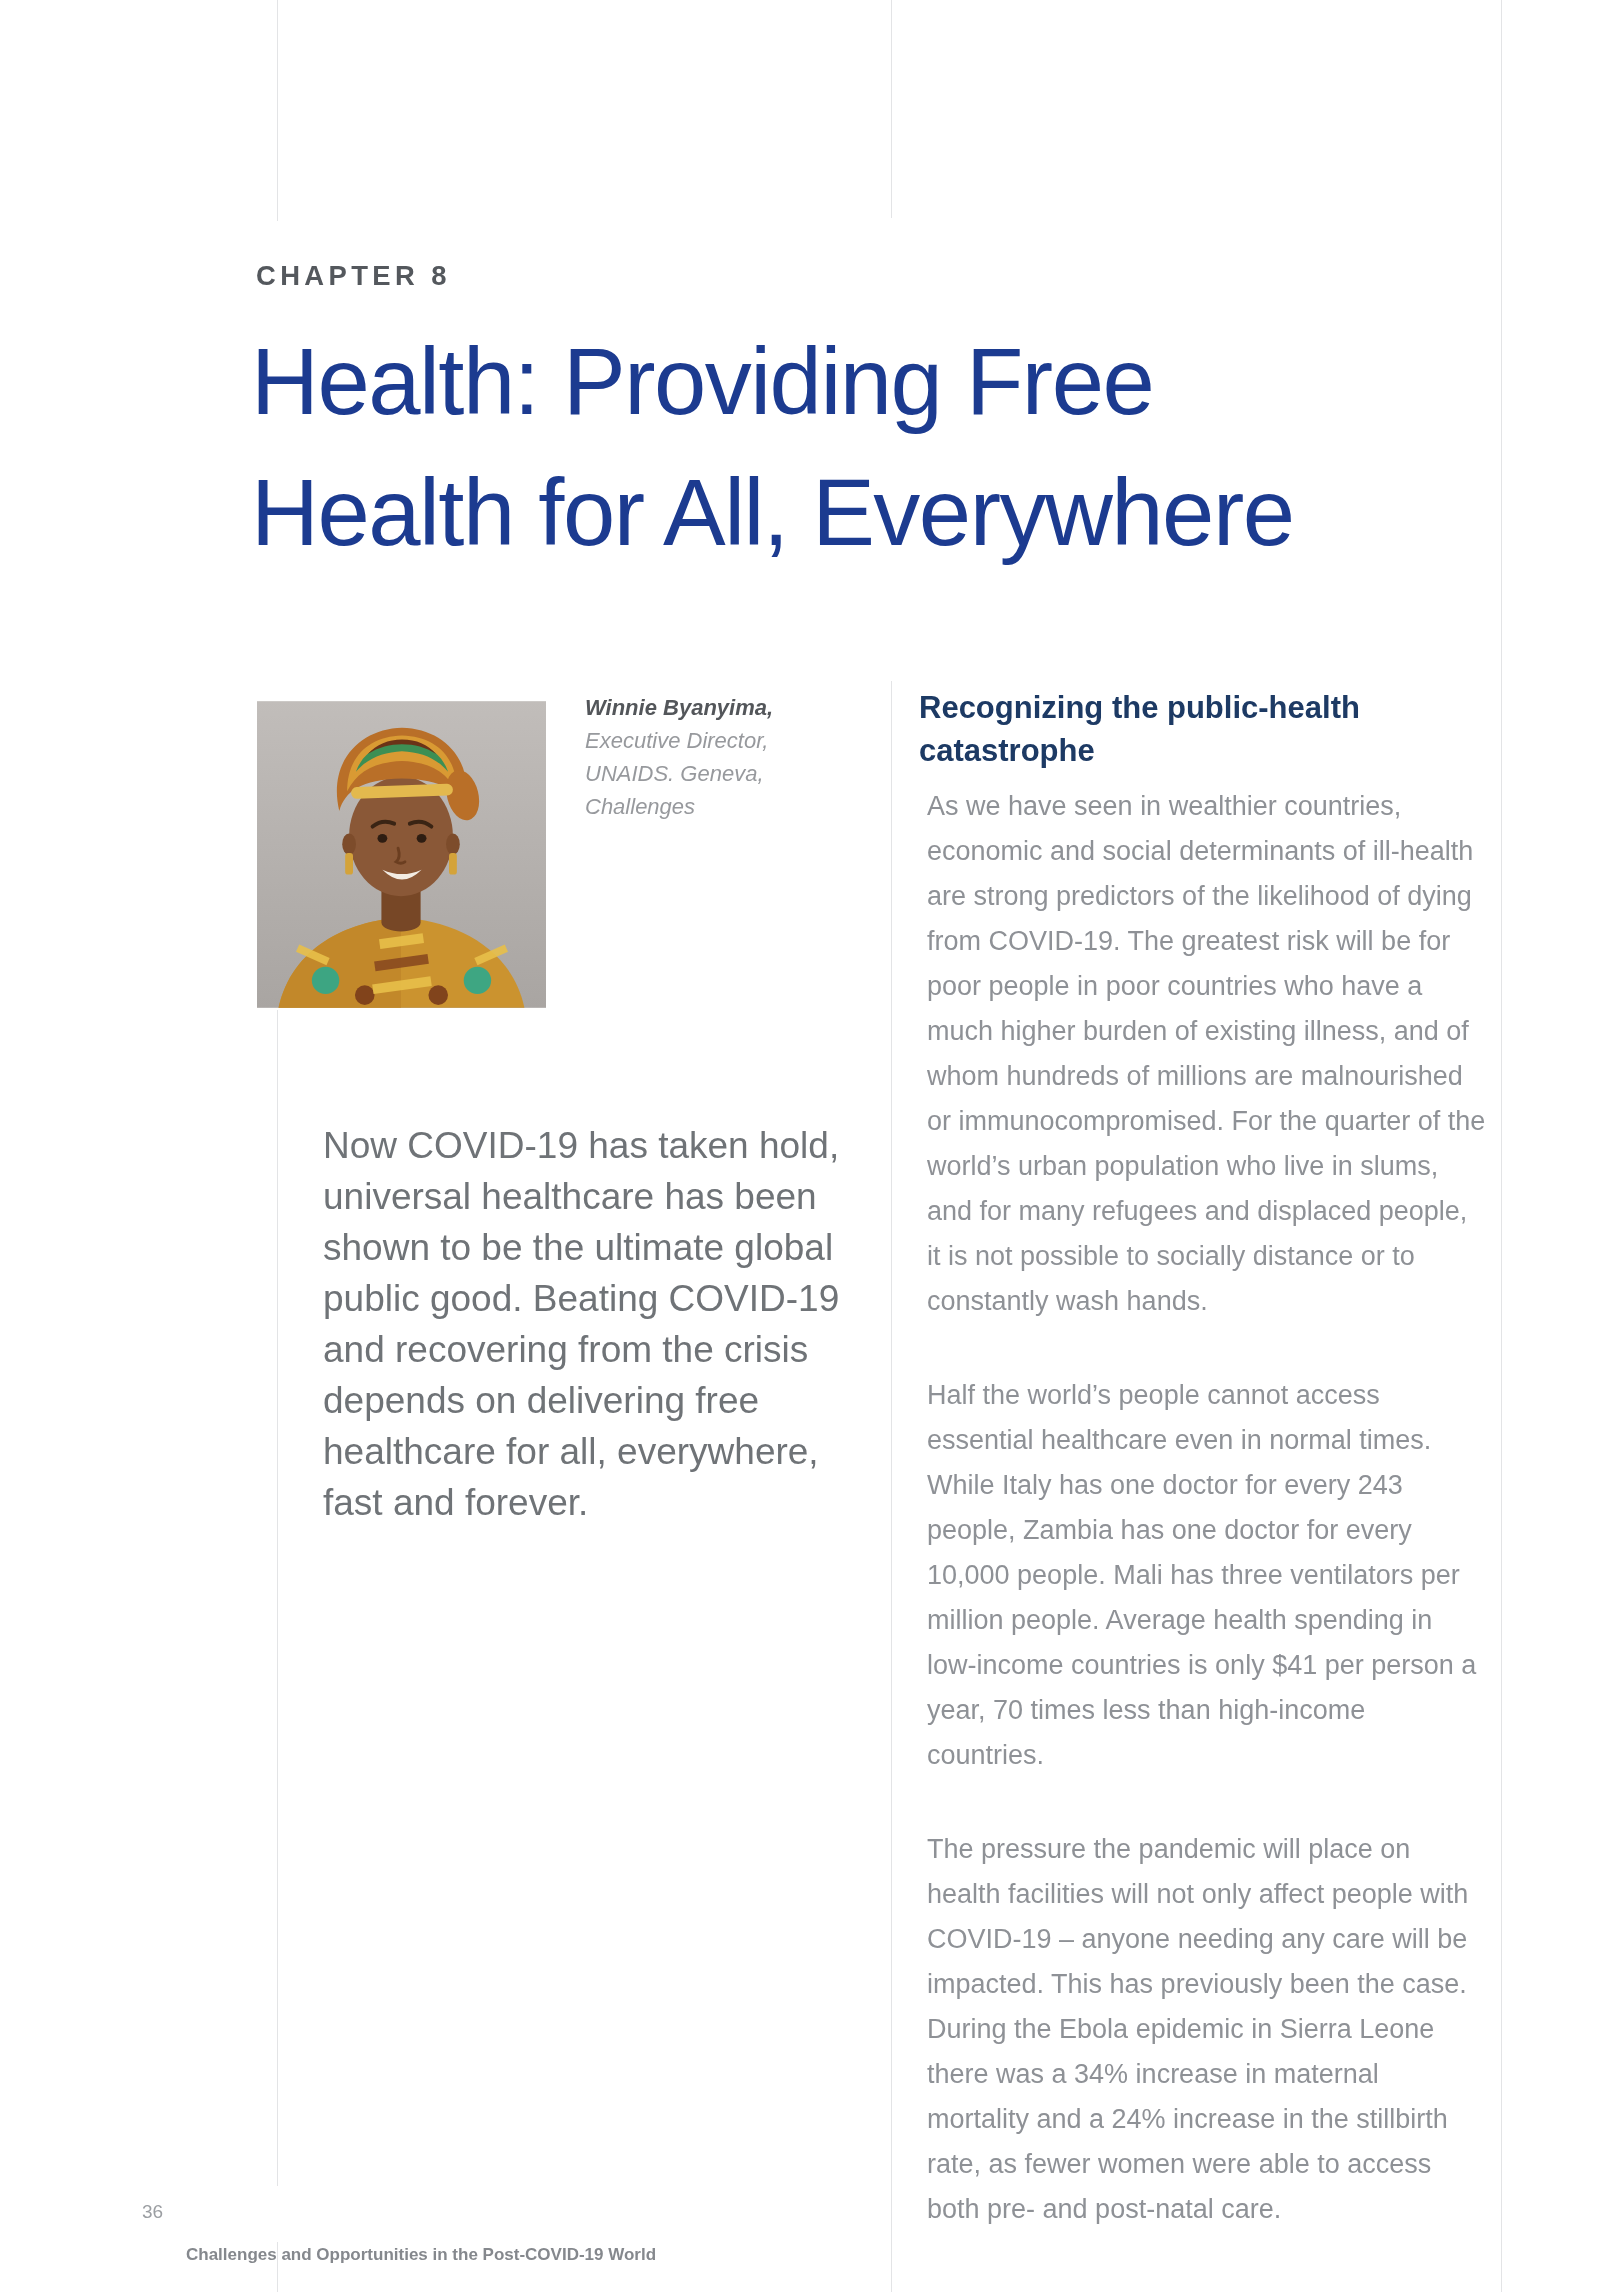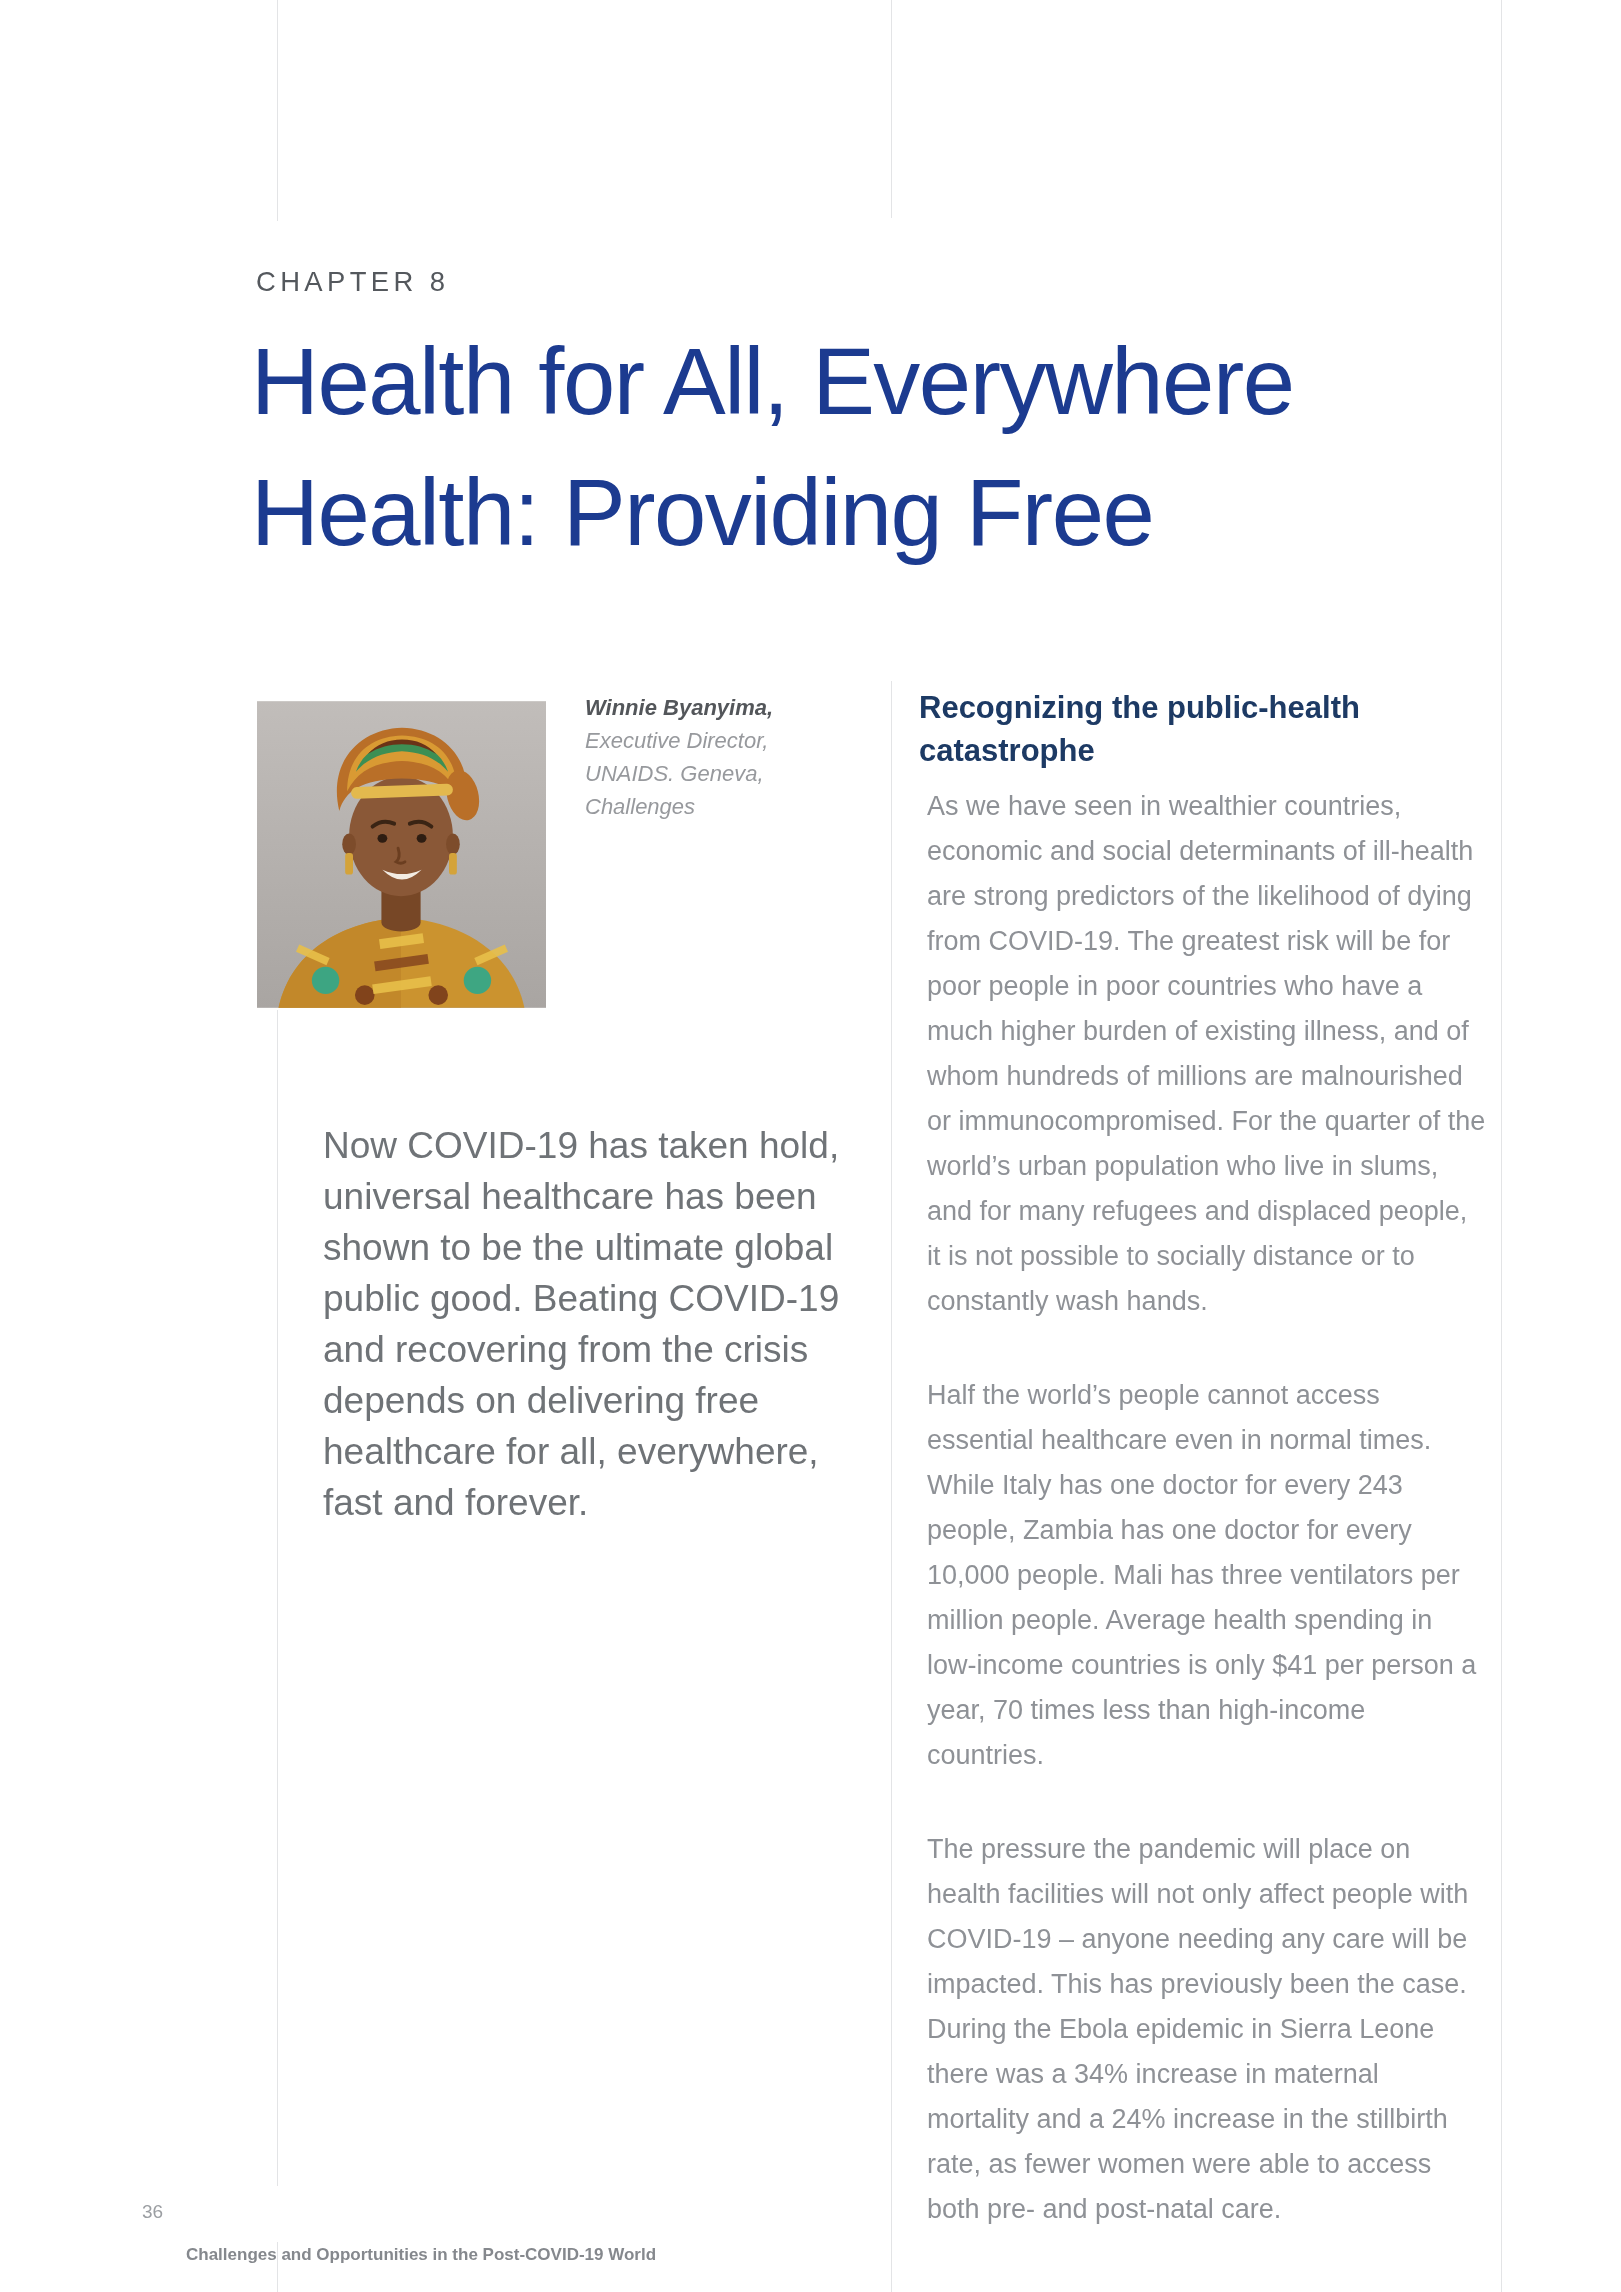--- a/index.html
+++ b/index.html
@@ -24,22 +24,22 @@
   }
   .rule{position:absolute;width:1px;background:var(--rule-gray);}
   .rule-left-top{left:277px;top:0;height:221px;}
   .rule-left-mid{left:277px;top:1010px;height:1176px;}
   .rule-left-bottom{left:277px;top:2242px;height:51px;}
   .rule-mid-top{left:891px;top:0;height:218px;}
   .rule-mid-main{left:891px;top:681px;height:1611px;}
   .rule-right{left:1501px;top:0;height:2293px;}
 
   .chapter-label{
-    position:absolute;left:256px;top:266px;
-    font-size:27.4px;font-weight:400;letter-spacing:4.4px;
+    position:absolute;left:256px;top:260px;
+    font-size:27.4px;font-weight:700;letter-spacing:4.4px;
     color:var(--chapter-gray);
   }
   .chapter-title{
     position:absolute;left:251px;top:316px;
     font-size:94px;line-height:131px;font-weight:400;
     letter-spacing:-1.5px;color:var(--title-blue);
     white-space:nowrap;
   }
   .author-photo{
     position:absolute;left:257px;top:701px;width:289px;height:307px;
@@ -85,22 +85,22 @@
 
   <div class="rule rule-left-top"></div>
   <div class="rule rule-left-mid"></div>
   <div class="rule rule-left-bottom"></div>
   <div class="rule rule-mid-top"></div>
   <div class="rule rule-mid-main"></div>
   <div class="rule rule-right"></div>
 
   <div class="chapter-label">CHAPTER 8</div>
   <div class="chapter-title">
+    <div>Health: Providing Free</div>
     <div>Health for All, Everywhere</div>
-    <div>Health: Providing Free</div>
   </div>
 
   <div class="author-photo">
     <svg width="289" height="307" viewBox="0 0 295 313" xmlns="http://www.w3.org/2000/svg">
       <defs>
         <linearGradient id="bgGrad" x1="0" y1="0" x2="0" y2="1">
           <stop offset="0" stop-color="#c1bdba"></stop>
           <stop offset="1" stop-color="#a9a5a2"></stop>
         </linearGradient>
       </defs>

